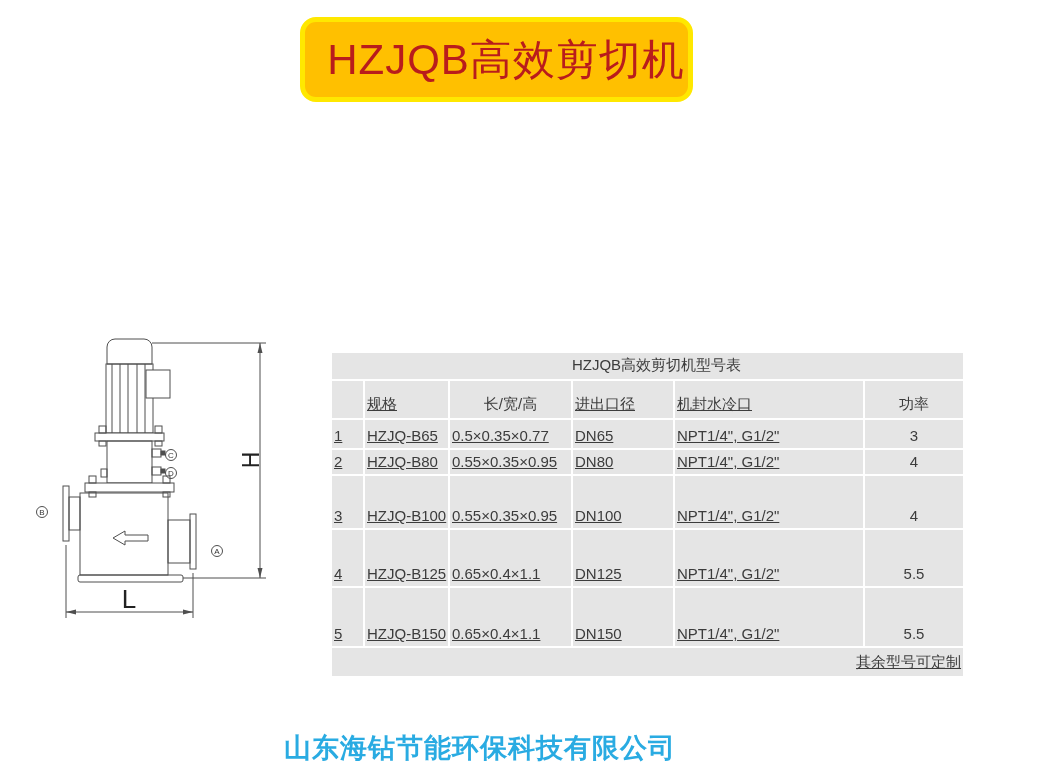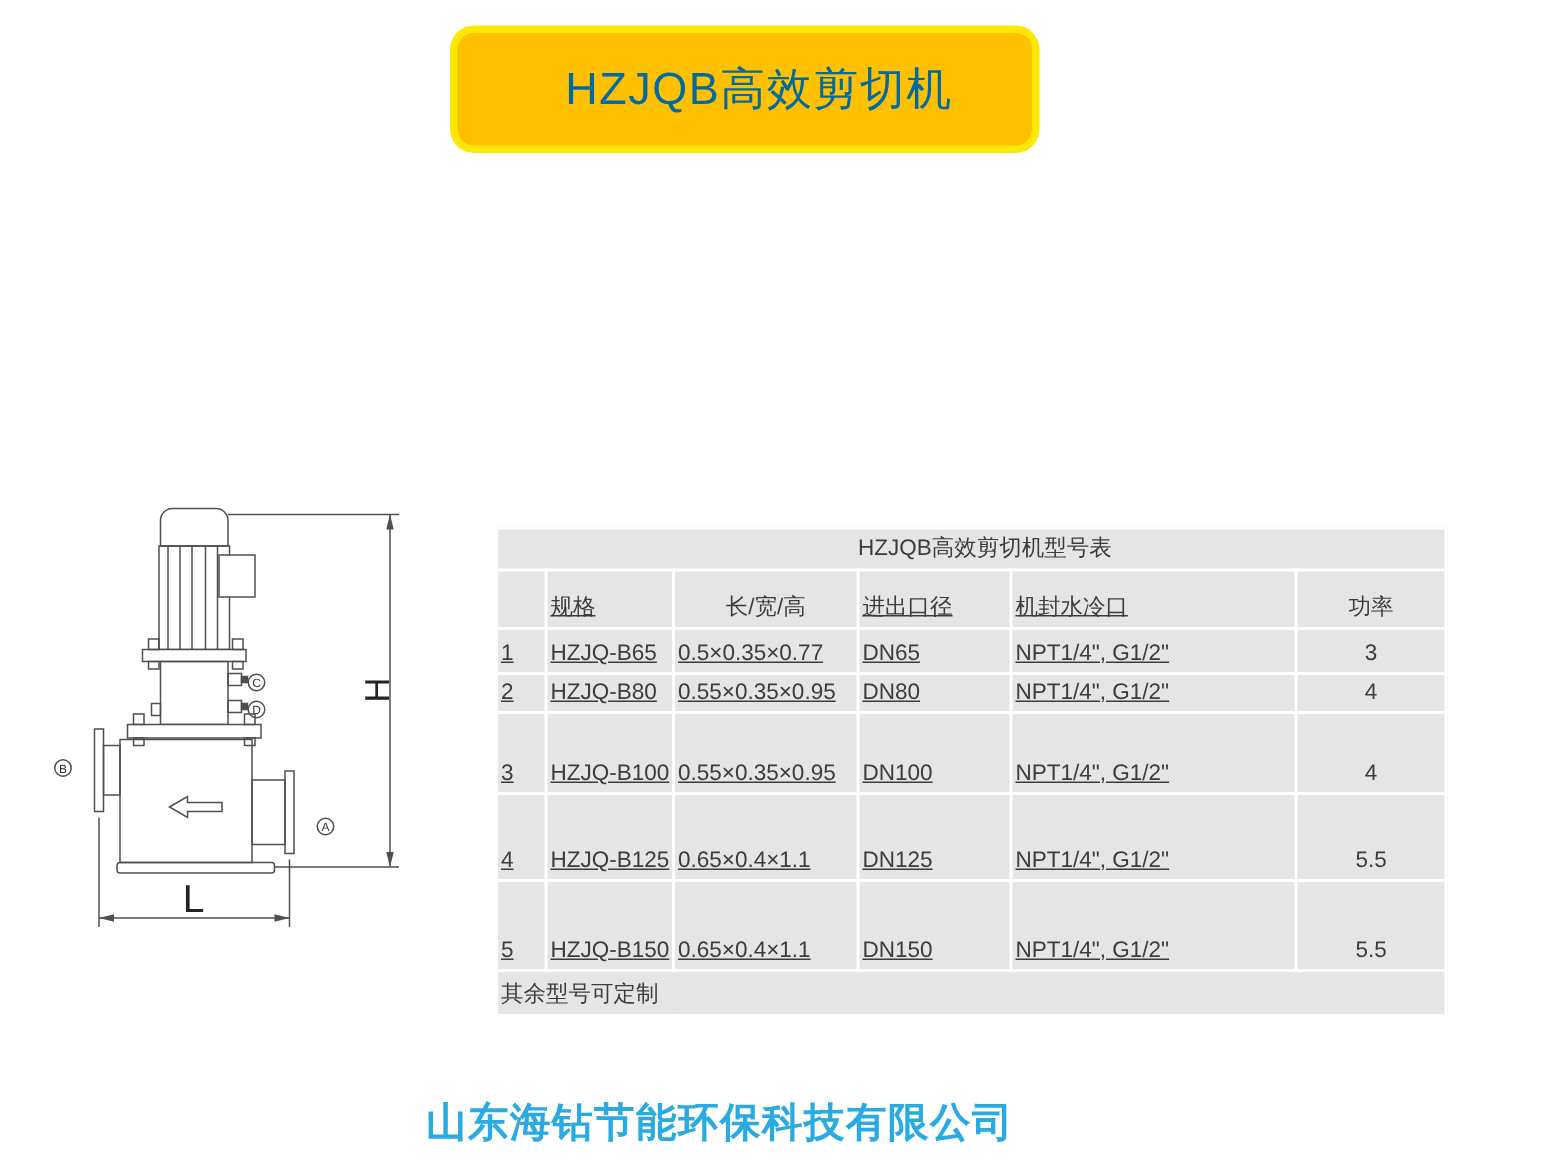--- a/index.html
+++ b/index.html
@@ -5,21 +5,21 @@
   * { box-sizing: border-box; margin: 0; padding: 0; }
   html,body { width:1041px; height:782px; background:#fff; font-family:"Liberation Sans", sans-serif; }
   .page { position:relative; width:1041px; height:782px; background:#fff; overflow:hidden; }
 
   
   .banner {
     position:absolute; left:300px; top:17px; width:393px; height:85px;
     background:#FFC000; border:5px solid #FFE800; border-radius:16px;
     display:flex; align-items:center; justify-content:center;
   }
-  .banner span { font-size:30px; color:#0369a1; letter-spacing:1px; white-space:nowrap;padding-left:19px; }
+  .banner span { font-size:42px; color:#b91c1c; letter-spacing:1px; white-space:nowrap;padding-left:19px; }
 
   
   .drawing { position:absolute; left:30px; top:330px; }
 
   
   table.spec {
     position:absolute; left:330px; top:351px; width:633px;
     border-collapse:collapse; table-layout:fixed;
     background:#e5e5e5; font-size:15px; color:#3C3C3C;
   }
@@ -27,21 +27,21 @@
     border:2px solid #fff; vertical-align:bottom;
     padding:0 2px 4px 2px; white-space:nowrap; overflow:hidden;
   }
   td.al { text-align:left; padding-left:5px;text-decoration:underline; }
   td.ac { text-align:center; }
   td.c1 { padding-left:3px; }
   tr.rt  { height:28px; } tr.rh1 { height:39px; } tr.rh2 { height:28px; }
   tr.r1  { height:30px; } tr.r2  { height:26px; } tr.r3  { height:54px; }
   tr.r4  { height:58px; } tr.r5  { height:60px; } tr.rf  { height:30px; }
   td.t-title  { text-align:center; text-indent:18px; }
-  td.t-footer { text-align:left; padding-right:100px; }
+  td.t-footer { text-align:right; padding-right:100px;text-decoration:underline; }
 
   
   .company {
     position:absolute; left:0; top:730px; width:960px;
     text-align:center; font-size:27px; font-weight:bold; color:#29ABE2;
     letter-spacing:1px;
   }
 </style>
 </head>
 <body>

